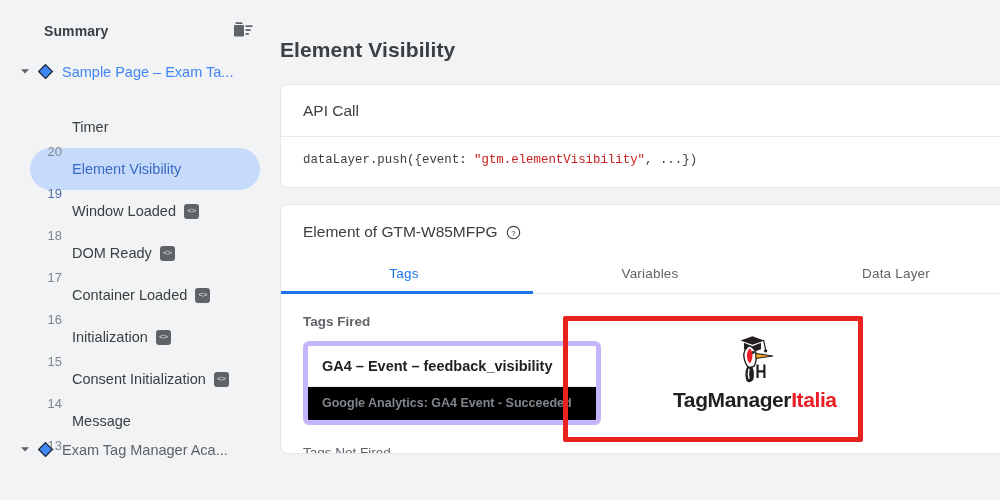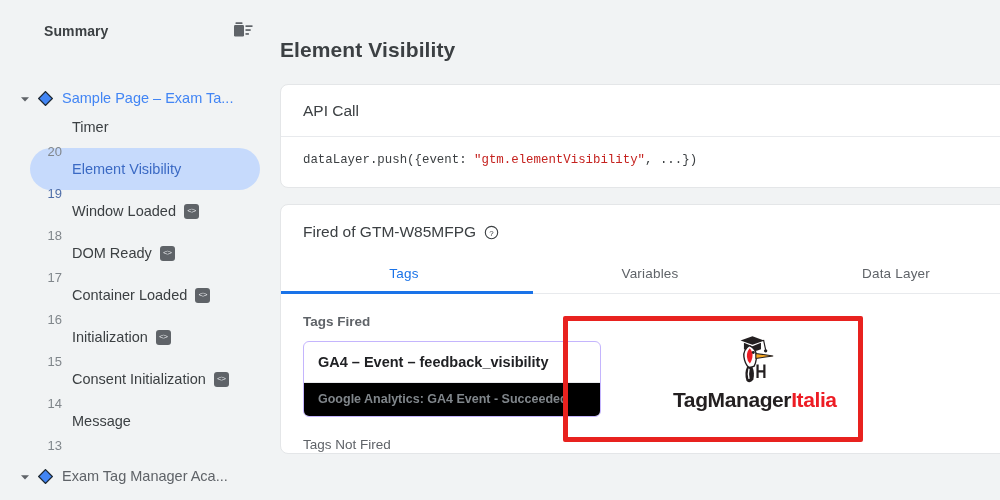--- a/index.html
+++ b/index.html
@@ -40,21 +40,21 @@
   }
   .trash-icon {
     width: 22px; height: 22px;
     display: block;
     flex: 0 0 22px;
   }
   .sb-list { padding-top: 2px; }
 
   .sb-row {
     display: flex;
-    align-items: flex-end;
+    align-items: flex-start;
     height: 42px;
     padding-left: 18px;
     position: relative;
   }
   .caret {
     width: 14px; height: 14px;
     flex: 0 0 14px;
     margin-right: 6px;
     display: block;
   }
@@ -189,21 +189,21 @@
 
   .out-body { display: flex; padding: 0; position: relative; }
   .tags-col { width: 330px; padding: 20px 0 0 22px; font-weight: bold; }
   .section-label {
     font-size: 13.5px;
     color: #5f6368;
     margin-bottom: 12px;
   }
   .tag-box {
     width: 298px;
-    border: 1px solid #c4b5fd;
+    border: 5px solid #c4b5fd;
     border-radius: 6px;
     overflow: hidden;
     background: #fff;
   }
   .tag-name {
     font-size: 14.5px;
     color: #202124;
     padding: 12px 14px 12px 14px;
     border-bottom: 1px solid #e8eaed;
     white-space: nowrap;
@@ -355,21 +355,21 @@
     <h1 class="page-title">Element Visibility</h1>
 
     <div class="card" id="api-card">
       <div class="card-head">API Call</div>
       <div class="card-code"><span>dataLayer.push({event: </span><span class="str">"gtm.elementVisibility"</span><span>, ...})</span></div>
     </div>
 
     <div class="card" id="output-card">
 
       <div class="out-head">
-        <span>Fired of GTM-W85MFPG</span>
+        <span>Element of GTM-W85MFPG</span>
         <span class="help-icon">
           <svg viewBox="0 0 16 16" width="15" height="15">
             <circle cx="8" cy="8" r="6.6" fill="none" stroke="#3c4043" stroke-width="1.2"></circle>
             <text x="8" y="11.4" text-anchor="middle" font-family="Liberation Sans, sans-serif" font-size="8.5" fill="#3c4043">?</text>
           </svg>
         </span>
       </div>
 
       <div class="tabs">
         <div class="tab active">Tags</div>

